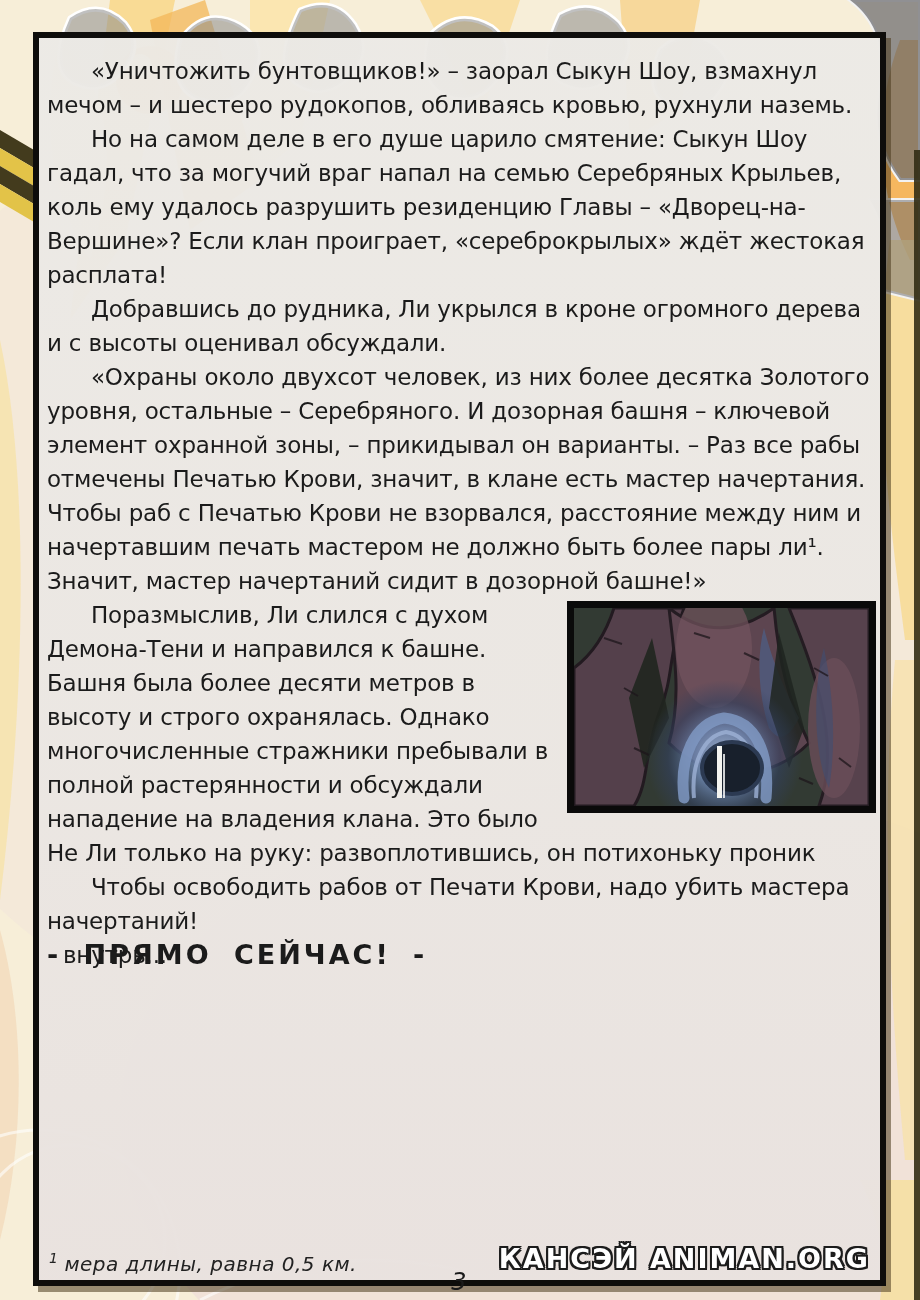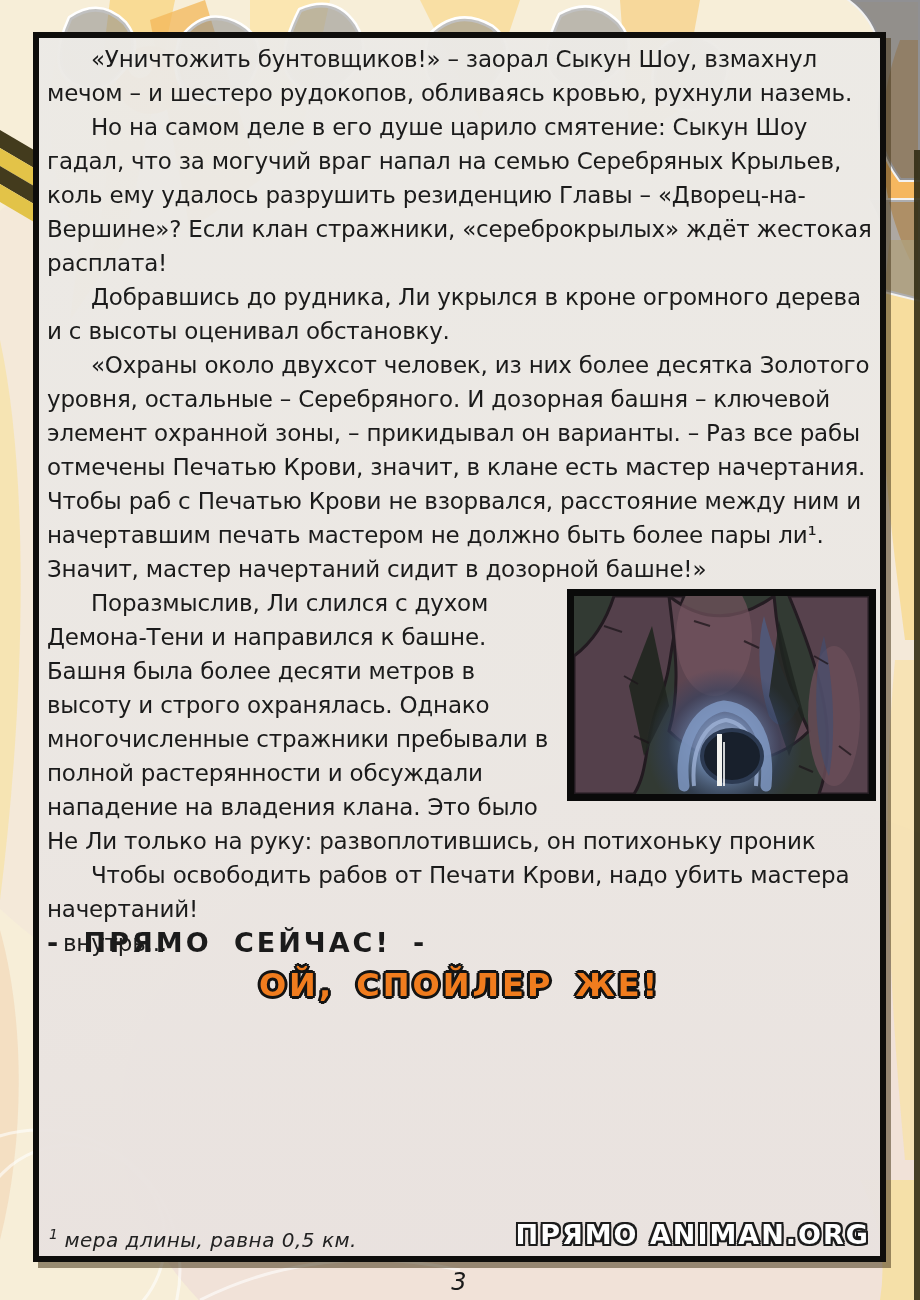--- a/index.html
+++ b/index.html
@@ -1,21 +1,21 @@
 <!DOCTYPE html>
 <html><head>
 <meta charset="utf-8">
 <style>
   html,body{margin:0;padding:0;width:920px;height:1300px;overflow:hidden;
     font-family:"DejaVu Sans",sans-serif;background:#f7eed8;}
   .stage{position:relative;width:920px;height:1300px;overflow:hidden;}
   .bg{position:absolute;left:0;top:0;z-index:0;}
 
   .panel{position:absolute;left:33px;top:32px;width:825px;height:1210px;z-index:2;
-    border:6px solid #0e0d0b;padding:4px 8px;
+    border:6px solid #0e0d0b;padding:16px 8px;
     background:linear-gradient(180deg,rgba(236,234,230,.97) 0%,rgba(235,231,227,.97) 55%,rgba(233,226,223,.97) 100%);
     box-shadow:5px 6px 0 rgba(74,58,30,.55);
     color:#1b1b1b;font-size:23px;line-height:34px;letter-spacing:-.2px;}
   .panel p{margin:0;text-indent:44px;}
   .illus{float:right;width:295px;height:198px;border:7px solid #0a0a0a;
     margin:3px -4px 8px 16px;background:#323a33;}
   .illus svg{display:block;}
   .ending-row{position:relative;height:34px;}
   .ending-word{position:absolute;left:16px;top:0;}
   .caption{display:block;text-align:left;font-weight:bold;font-size:27px;
@@ -88,22 +88,22 @@
       <path d="M200,1300 q120,-60 260,-30"></path>
     </g>
 
     <path d="M860,1180 q30,60 20,120 L920,1300 L920,1180 Z" fill="#f6e09c" opacity=".8"></path>
 
     <rect x="914" y="150" width="6" height="1150" fill="#332d15" opacity=".9"></rect>
   </svg>
 
   <div class="panel">
     <p>«Уничтожить бунтовщиков!» – заорал Сыкун Шоу, взмахнул мечом – и шестеро рудокопов, обливаясь кровью, рухнули наземь.</p>
-    <p>Но на самом деле в его душе царило смятение: Сыкун Шоу гадал, что за могучий враг напал на семью Серебряных Крыльев, коль ему удалось разрушить резиденцию Главы – «Дворец-на-Вершине»? Если клан стражники, «сереброкрылых» ждёт жестокая расплата!</p>
-    <p>Добравшись до рудника, Ли укрылся в кроне огромного дерева и с высоты оценивал обстановку.</p>
+    <p>Но на самом деле в его душе царило смятение: Сыкун Шоу гадал, что за могучий враг напал на семью Серебряных Крыльев, коль ему удалось разрушить резиденцию Главы – «Дворец-на-Вершине»? Если клан проиграет, «сереброкрылых» ждёт жестокая расплата!</p>
+    <p>Добравшись до рудника, Ли укрылся в кроне огромного дерева и с высоты оценивал обсуждали.</p>
     <p>«Охраны около двухсот человек, из них более десятка Золотого уровня, остальные – Серебряного. И дозорная башня – ключевой элемент охранной зоны, – прикидывал он варианты. – Раз все рабы отмечены Печатью Крови, значит, в клане есть мастер начертания. Чтобы раб с Печатью Крови не взорвался, расстояние между ним и начертавшим печать мастером не должно быть более пары ли¹. Значит, мастер начертаний сидит в дозорной башне!»</p>
 
     <div class="illus">
       <svg width="295" height="198" viewBox="0 0 295 198">
         <defs>
           <radialGradient id="glow" cx="50%" cy="50%" r="50%">
             <stop offset="0%" stop-color="#a7bcd8" stop-opacity=".95"></stop>
             <stop offset="38%" stop-color="#6c86b0" stop-opacity=".85"></stop>
             <stop offset="72%" stop-color="#33415f" stop-opacity=".6"></stop>
             <stop offset="100%" stop-color="#33415f" stop-opacity="0"></stop>
@@ -139,25 +139,24 @@
     </div>
 
     <p>Поразмыслив, Ли слился с духом Демона-Тени и направился к башне. Башня была более десяти метров в высоту и строго охранялась. Однако многочисленные стражники пребывали в полной растерянности и обсуждали нападение на владения клана. Это было Не Ли только на руку: развоплотившись, он потихоньку проник</p>
     <p>Чтобы освободить рабов от Печати Крови, надо убить мастера начертаний!</p>
 
     <div class="ending-row">
       <span class="ending-word">внутрь...</span>
       <span class="caption">- ПРЯМО СЕЙЧАС! -</span>
     </div>
 
-    <div class="spoiler">ОЙ, СПОЙЛЕР ЖЕ!</div>
 
     <div class="bottom-row">
       <div class="footnote">
         <sup>1</sup><span>мера длины, равна 0,5 км.</span>
       </div>
-      <div class="watermark">ПРЯМО ANIMAN.ORG</div>
+      <div class="watermark">КАНСЭЙ ANIMAN.ORG</div>
     </div>
   </div>
 
   <div class="page-number">3</div>
 
 </div>
 
 </body></html>

